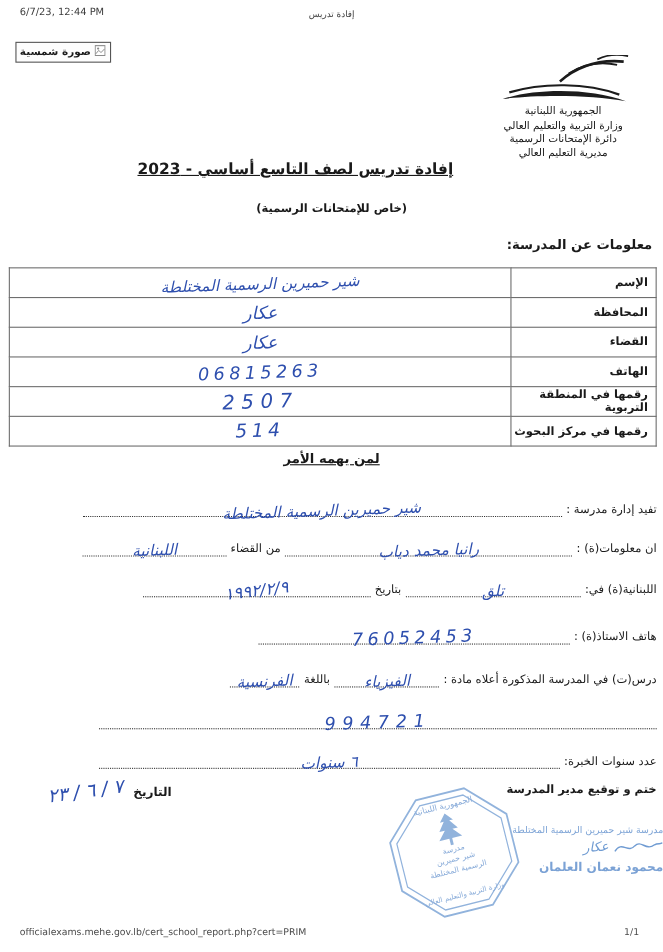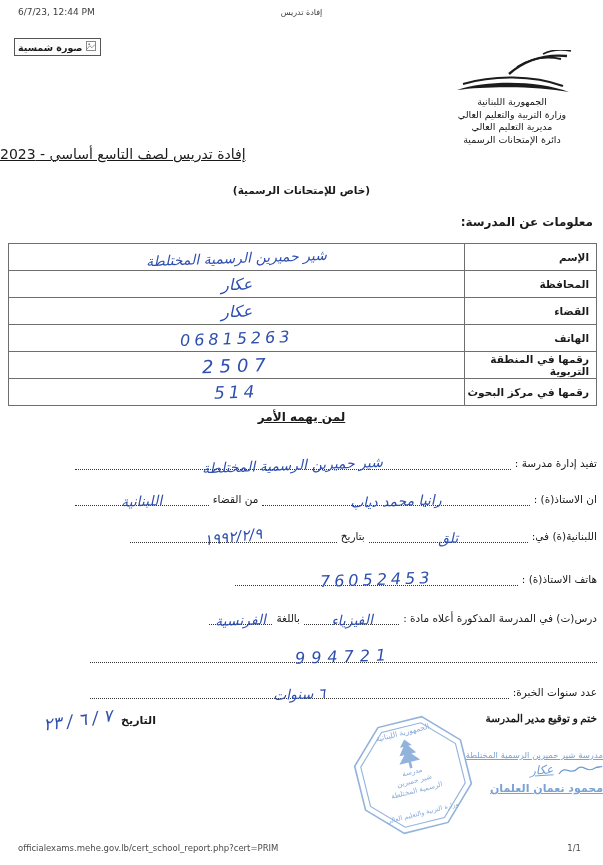--- a/index.html
+++ b/index.html
@@ -18,22 +18,22 @@
   .photo-box { position:absolute; top:38px; left:14px; border:1px solid #555;
     padding:2px 4px 2px 3px; display:flex; align-items:center; gap:3px; direction:rtl;
     font-size:9.5px; font-weight:bold; background:#fdfdfd; }
 
   
   .logo { position:absolute; top:50px; right:6px; width:170px; text-align:center; direction:rtl; }
   .logo svg { display:block; margin:0 auto; }
   .logo-lines { font-size:9.5px; line-height:1.32; color:#151515; }
 
   
-  .doc-title { position:absolute; top:146px; left:0; width:537px; text-align:left;
-    direction:rtl; font-size:14px; font-weight:normal; }
+  .doc-title { position:absolute; top:146px; left:0; width:537px; text-align:center;
+    direction:rtl; font-size:14px; font-weight:bold; }
   .doc-title span { text-decoration:underline; }
   .doc-subtitle { position:absolute; top:184px; left:0; width:603px; text-align:center;
     direction:rtl; font-size:10.5px; font-weight:bold; }
 
   .section-heading { position:absolute; top:215px; right:10px; direction:rtl;
     font-size:12px; font-weight:bold; }
 
   
   .info-table { position:absolute; top:243px; left:8px; width:589px; border-collapse:collapse;
     direction:rtl; }
@@ -55,32 +55,32 @@
 
   .form-row { position:absolute; right:6px; display:flex; direction:rtl; align-items:flex-end;
     gap:4px; }
   .form-label { font-size:10.5px; font-weight:normal; white-space:nowrap; padding-bottom:1px; }
   .dots { border-bottom:1.5px dotted #333; height:18px; display:flex; justify-content:center;
     align-items:flex-end; }
   .dots .hand, .dots .hand-num { margin-bottom:-4px; }
   .grow { flex:1; }
 
   
-  .stamp-label { position:absolute; right:6px; top:712px; direction:rtl; font-size:10.5px; font-weight:bold;font-family:Liberation Serif, serif; }
+  .stamp-label { position:absolute; right:6px; top:712px; direction:rtl; font-size:10.5px; font-weight:bold; }
   .stamp { position:absolute; left:352px; top:712px; width:122px; height:126px;
     transform:rotate(-14deg); opacity:.9; }
   .stamp svg { position:absolute; top:0; left:0; }
   .stamp-top, .stamp-bottom, .stamp-center { position:absolute; left:0; width:122px;
     text-align:center; direction:rtl; color:#7ba2d5; }
   .stamp-top { top:15px; font-size:7.5px; }
   .stamp-bottom { top:98px; font-size:6.5px; }
   .stamp-center { top:56px; font-size:7px; line-height:1.35; }
 
   .ink-block { position:absolute; left:466px; top:750px; width:137px; direction:rtl;
-    text-align:right; color:#7ba2d5; overflow:hidden;text-decoration:underline; }
+    text-align:right; color:#7ba2d5; overflow:hidden; }
   .ink-school { font-size:8.5px; white-space:nowrap; }
   .ink-sig { margin-top:2px; display:flex; align-items:center; gap:4px; direction:rtl; }
   .ink-region { color:#6f9bd2; font-size:12px; font-style:italic; transform:rotate(-4deg); }
   .ink-name { margin-top:4px; font-size:11px; font-weight:bold; color:#7ba2d5; }
 
   .date-block { position:absolute; left:16px; top:710px; width:140px; display:flex;
     direction:rtl; align-items:flex-start; gap:8px; }
   .date-label { font-size:11px; font-weight:bold; padding-top:4px; }
   .date-hand { color:#2e4fae; font-style:italic; font-size:17px; letter-spacing:2px;
     display:inline-block; transform:rotate(-8deg); white-space:nowrap; }
@@ -110,22 +110,22 @@
       <path d="M10 40 C 40 30, 90 30, 122 42 C 90 36, 40 36, 10 40 Z" fill="#1c1c1c"></path>
       <path d="M16 34 C 46 25, 86 25, 116 36" fill="none" stroke="#1c1c1c" stroke-width="2"></path>
       <path d="M62 24 C 78 10, 98 4, 120 6" fill="none" stroke="#1c1c1c" stroke-width="2.4"></path>
       <path d="M70 17 C 84 8, 100 6, 114 9" fill="none" stroke="#1c1c1c" stroke-width="1.8"></path>
       <path d="M96 4 C 104 0, 114 -1, 124 1" fill="none" stroke="#1c1c1c" stroke-width="1.6"></path>
     </svg>
   </span>
   <div class="logo-lines">
     <div>الجمهورية اللبنانية</div>
     <div>وزارة التربية والتعليم العالي</div>
+    <div>دائرة الإمتحانات الرسمية</div>
     <div>مديرية التعليم العالي</div>
-    <div>دائرة الإمتحانات الرسمية</div>
   </div>
 </div>
 
 <div class="doc-title">
   <span>إفادة تدريس لصف التاسع أساسي - 2023</span>
 </div>
 <div class="doc-subtitle">(خاص للإمتحانات الرسمية)</div>
 
 <div class="section-heading">معلومات عن المدرسة:</div>
 
@@ -163,21 +163,21 @@
 </div>
 
 <div class="form-row" style="top:452px; width:522px;">
   <span class="form-label">تفيد إدارة مدرسة :</span>
   <span class="dots grow">
       <span class="hand">شير حميرين الرسمية المختلطة</span>
     </span>
 </div>
 
 <div class="form-row" style="top:488px; width:522px;">
-  <span class="form-label">ان الاستاذ(ة) :</span>
+  <span class="form-label">ان معلومات(ة) :</span>
   <span class="dots" style="flex:2;">
       <span class="hand">رانيا محمد دياب</span>
     </span>
   <span class="form-label">من القضاء</span>
   <span class="dots" style="flex:1;">
       <span class="hand">اللبنانية</span>
     </span>
 </div>
 
 <div class="form-row" style="top:525px; width:467px;">

